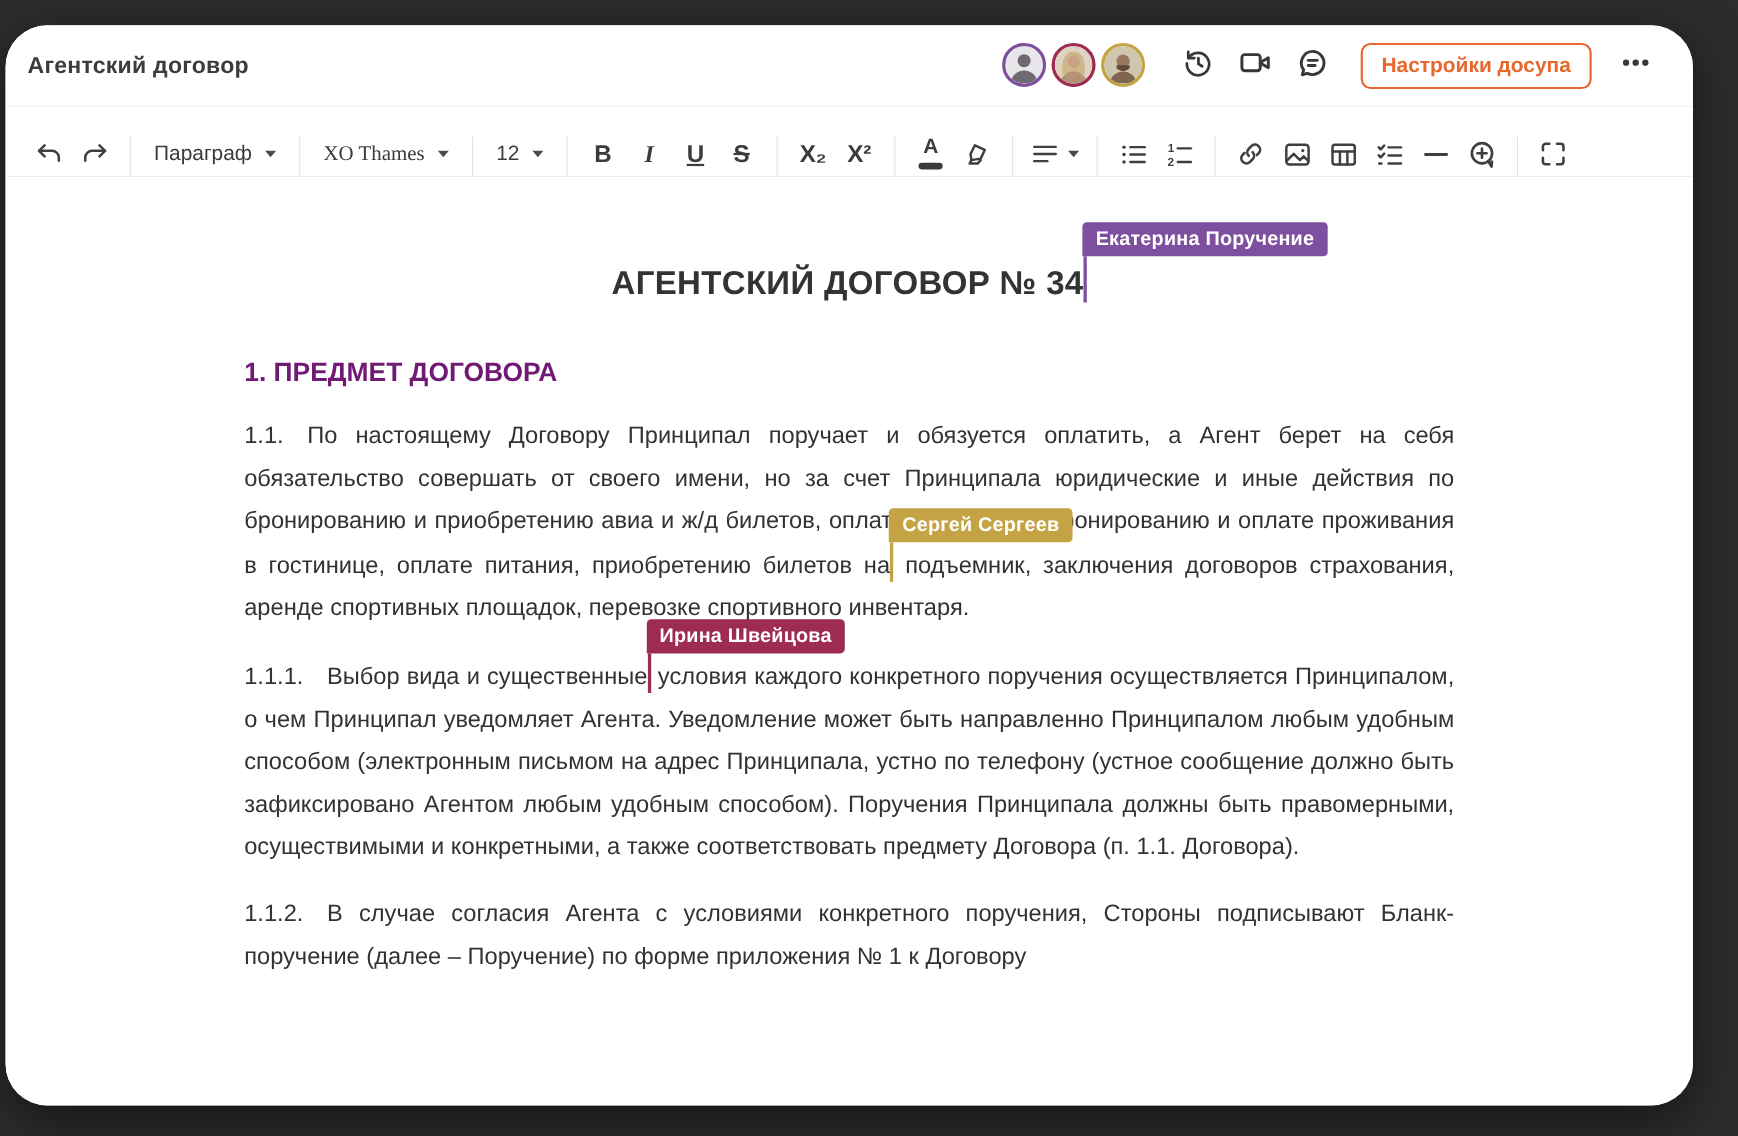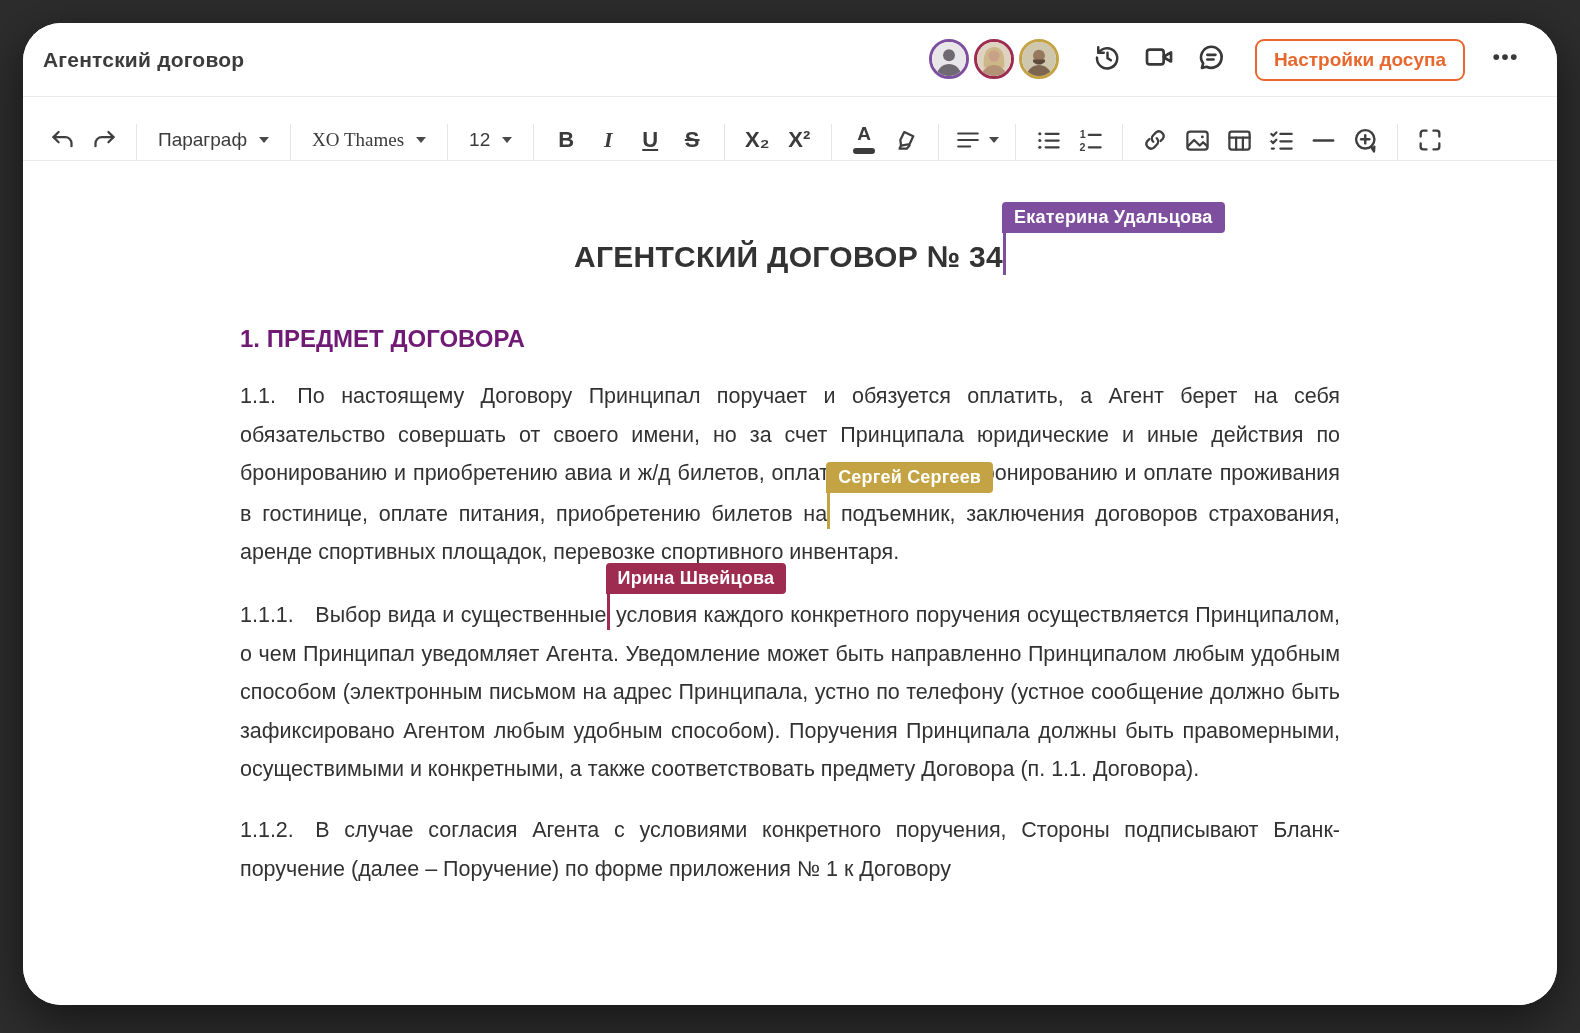--- a/index.html
+++ b/index.html
@@ -3,21 +3,21 @@
 <meta charset="utf-8">
 <style>
   * { margin:0; padding:0; box-sizing:border-box; }
   html,body { width:1580px; height:1033px; }
   body {
     background:#2d2d2d;
     font-family:"Liberation Sans","DejaVu Sans",sans-serif;
     overflow:hidden;
   }
   .window {
-    position:absolute; left:23px; top:23px; width:1534px; height:982px;
+    position:absolute; left:5px; top:23px; width:1534px; height:982px;
     background:#ffffff; border-radius:38px; overflow:hidden;
     box-shadow:0 14px 50px rgba(0,0,0,.55);
     display:flex; flex-direction:column;
   }
 
   
   .titlebar {
     height:74px; flex:0 0 74px; display:flex; align-items:center;
     padding:0 34px 0 20px; border-bottom:1px solid #ebebeb; background:#fff;
   }
@@ -313,21 +313,21 @@
           <path d="M15 4h2.8A2.2 2.2 0 0 1 20 6.2V9"></path>
           <path d="M20 15v2.8a2.2 2.2 0 0 1-2.2 2.2H15"></path>
           <path d="M9 20H6.2A2.2 2.2 0 0 1 4 17.8V15"></path>
         </svg>
     </button>
   </div>
 
   <div class="content">
     <div class="doc">
 
-      <div class="doc-title"><span>АГЕНТСКИЙ ДОГОВОР № 34</span><span class="cursor lg" style="--c: #7d4f9e;"><span class="cursor-label">Екатерина Удальцова</span></span></div>
+      <div class="doc-title"><span>АГЕНТСКИЙ ДОГОВОР № 34</span><span class="cursor lg" style="--c: #7d4f9e;"><span class="cursor-label">Екатерина Поручение</span></span></div>
 
       <h2>1. ПРЕДМЕТ ДОГОВОРА</h2>
 
       <p><span>1.1. По настоящему Договору Принципал поручает и обязуется оплатить, а Агент берет на себя обязательство совершать от своего имени, но за счет Принципала юридические и иные действия по бронированию и приобретению авиа и ж/д билетов, оплате трансфера, бронированию и оплате проживания в гостинице, оплате питания, приобретению билетов на</span><span class="cursor" style="--c: #c4a344;"><span class="cursor-label">Сергей Сергеев</span></span><span> подъемник, заключения договоров страхования, аренде спортивных площадок, перевозке спортивного инвентаря.</span></p>
 
       <p><span>1.1.1. Выбор вида и существенные</span><span class="cursor" style="--c: #9e2b50;"><span class="cursor-label">Ирина Швейцова</span></span><span> условия каждого конкретного поручения осуществляется Принципалом, о чем Принципал уведомляет Агента. Уведомление может быть направленно Принципалом любым удобным способом (электронным письмом на адрес Принципала, устно по телефону (устное сообщение должно быть зафиксировано Агентом любым удобным способом). Поручения Принципала должны быть правомерными, осуществимыми и конкретными, а также соответствовать предмету Договора (п. 1.1. Договора).</span></p>
 
       <p>1.1.2. В случае согласия Агента с условиями конкретного поручения, Стороны подписывают Бланк-поручение (далее – Поручение) по форме приложения № 1 к Договору</p>
 
     </div>

